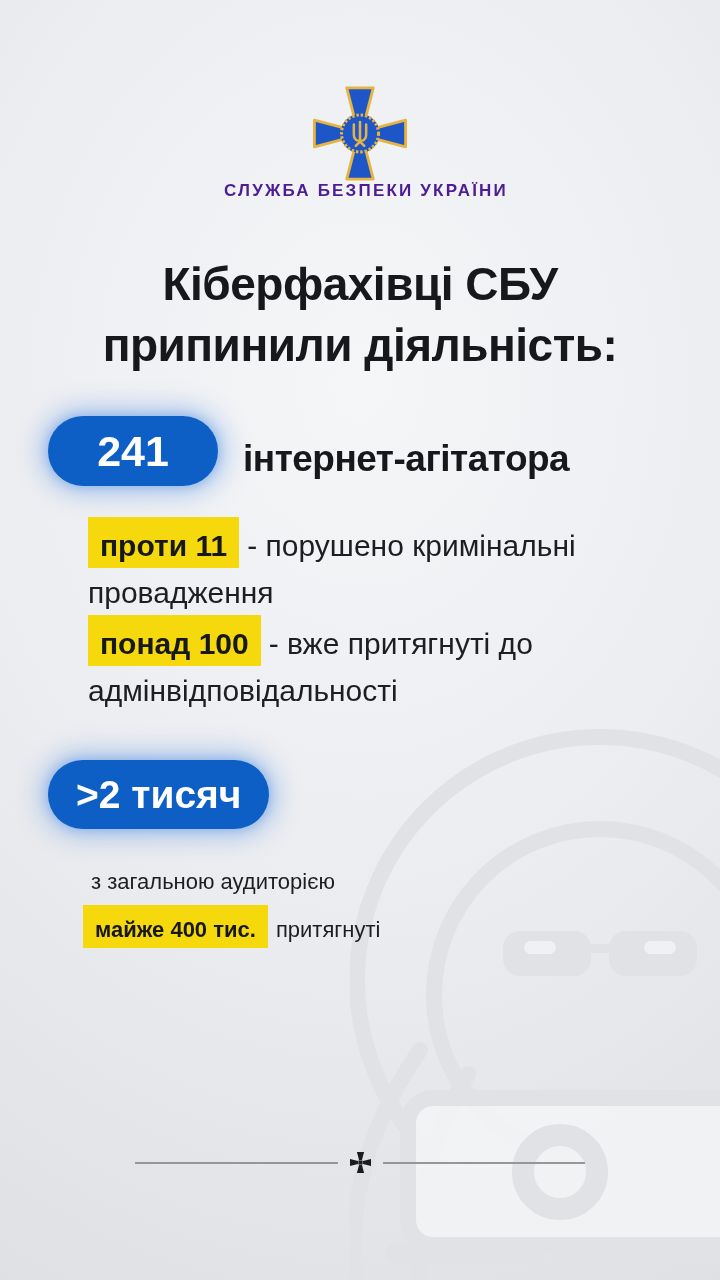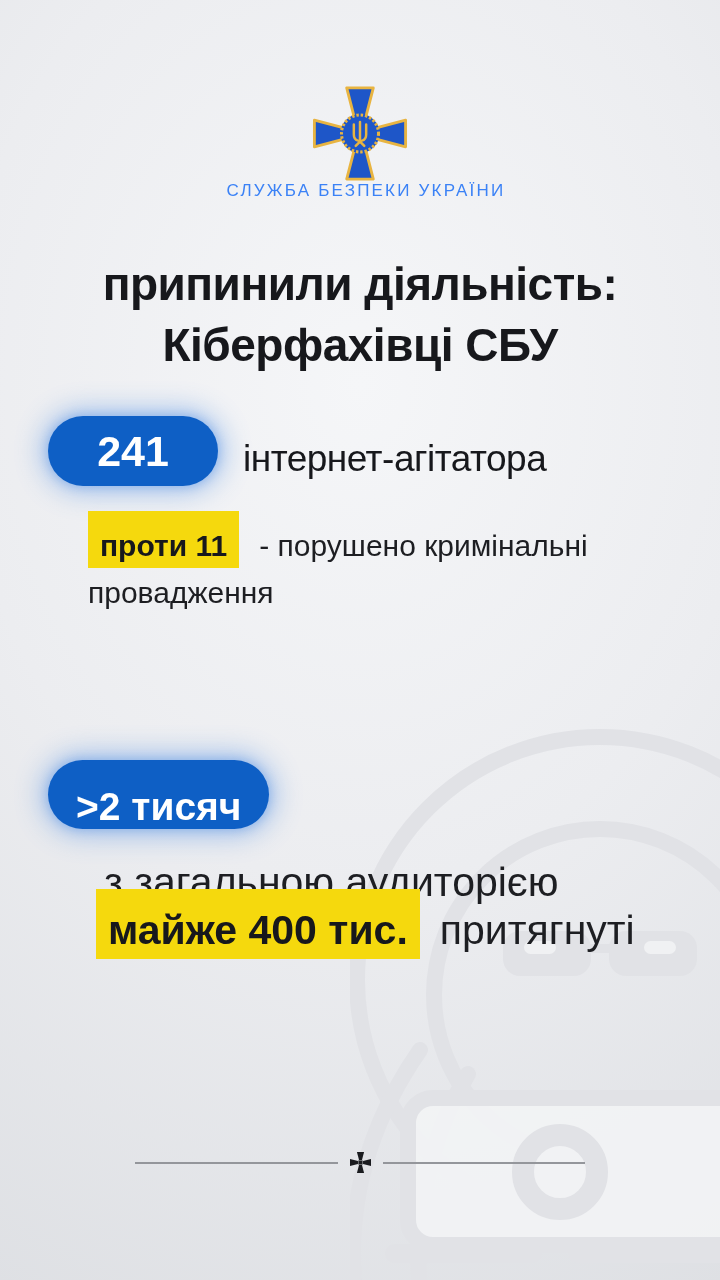--- a/index.html
+++ b/index.html
@@ -28,45 +28,45 @@
   .wm-ring{fill:none;stroke:var(--watermark-gray);stroke-width:22;}
 
   
   .emblem{position:absolute;top:86px;left:50%;transform:translateX(-50%);width:96px;height:95px;}
   .cross polygon{fill:var(--emblem-blue);stroke:var(--emblem-gold);stroke-width:3;stroke-linejoin:round;}
   .wreath-bg{fill:var(--emblem-blue);}
   .wreath{fill:none;stroke:var(--emblem-gold);stroke-width:3.2;stroke-dasharray:2.6 2;}
   .trident path{fill:none;stroke:var(--emblem-gold);stroke-width:2.6;stroke-linecap:round;}
 
   .org-name{position:absolute;top:181px;left:0;width:100%;text-align:center;
-    font-size:17px;font-weight:400;letter-spacing:2.2px;color:#3b82f6;padding-left:12px;}
+    font-size:17px;font-weight:700;letter-spacing:2.2px;color:#4c1d95;padding-left:12px;}
 
   .title{position:absolute;top:254px;left:0;width:100%;margin:0;text-align:center;
     font-size:46px;line-height:61px;font-weight:700;color:var(--text-dark);letter-spacing:-0.5px;}
   .title span{display:block;}
 
   
   .stat-row{position:absolute;left:48px;display:flex;align-items:center;gap:25px;}
   .row1{top:416px;}
   .row2{top:760px;}
   .pill{background:var(--accent-blue);color:#ffffff;font-weight:700;border-radius:36px;
     height:70px;line-height:70px;text-align:center;white-space:nowrap;
     box-shadow:0 0 26px 7px rgba(76,140,228,.45),0 0 8px 2px rgba(76,140,228,.30);}
   .pill1{font-size:43px;padding:0 35px;min-width:170px;}
-  .pill2{font-size:39px;padding:12px 28px;height:69px;line-height:69px;}
-  .stat-label{font-size:37px;font-weight:400;color:var(--text-dark);letter-spacing:-0.5px;margin-top:15px;}
+  .pill2{font-size:39px;padding:0 28px;height:69px;line-height:69px;}
+  .stat-label{font-size:37px;font-weight:700;color:var(--text-dark);letter-spacing:-0.5px;margin-top:15px;}
 
   
   .fact{position:absolute;left:88px;width:566px;margin:0;font-size:30px;line-height:47px;color:#1d1e22;}
   .fact1{top:522px;}
   .fact2{top:620px;}
   .hl{background:var(--highlight-yellow);font-weight:700;color:var(--text-dark);
-    padding:18px 12px 6px;margin-right:20px;white-space:nowrap;}
+    padding:12px 12px 6px;margin-right:8px;white-space:nowrap;}
 
-  .audience{position:absolute;left:96px;top:858px;margin:0;font-size:41px;line-height:48px;color:#1d1e22;}
+  .audience{position:absolute;left:83px;top:858px;margin:0;font-size:22px;line-height:48px;color:#1d1e22;}
   .audience .intro{display:block;margin-left:8px;}
 
   
   .divider{position:absolute;top:1152px;left:50%;transform:translateX(-50%);
     width:450px;display:flex;align-items:center;gap:12px;}
   .divider .line{flex:1;height:2px;background:#94969b;}
   .divider-cross{width:21px;height:21px;flex:0 0 auto;}
   .divider-cross .dark{fill:#1a1b1f;}
 </style>
 </head>
@@ -106,31 +106,32 @@
       <path d="M50 38 V59"></path>
       <path d="M43.5 40.5 V51 Q43.5 56.5 48 57.5"></path>
       <path d="M56.5 40.5 V51 Q56.5 56.5 52 57.5"></path>
       <path d="M45.5 63 L50 58.5 L54.5 63"></path>
     </g>
   </svg>
 
   <div class="org-name">СЛУЖБА БЕЗПЕКИ УКРАЇНИ</div>
 
   <h1 class="title">
+    <span>Кіберфахівці СБУ</span>
     <span>припинили діяльність:</span>
-    <span>Кіберфахівці СБУ</span>
   </h1>
 
   <div class="stat-row row1">
     <div class="pill pill1">241</div>
     <div class="stat-label">інтернет-агітатора</div>
   </div>
 
   <p class="fact fact1"><span class="hl">проти 11</span><span>- порушено кримінальні провадження</span></p>
 
+  <p class="fact fact2"><span class="hl">понад 100</span><span>- вже притягнуті до адмінвідповідальності</span></p>
 
   <div class="stat-row row2">
     <div class="pill pill2">&gt;2 тисяч</div>
   </div>
 
   <p class="audience"><span class="intro">з загальною аудиторією</span><span class="hl">майже 400 тис.</span><span>притягнуті</span></p>
 
   <div class="divider">
     <span class="line"></span>
     <svg class="divider-cross" viewBox="0 0 100 100" aria-hidden="true">

